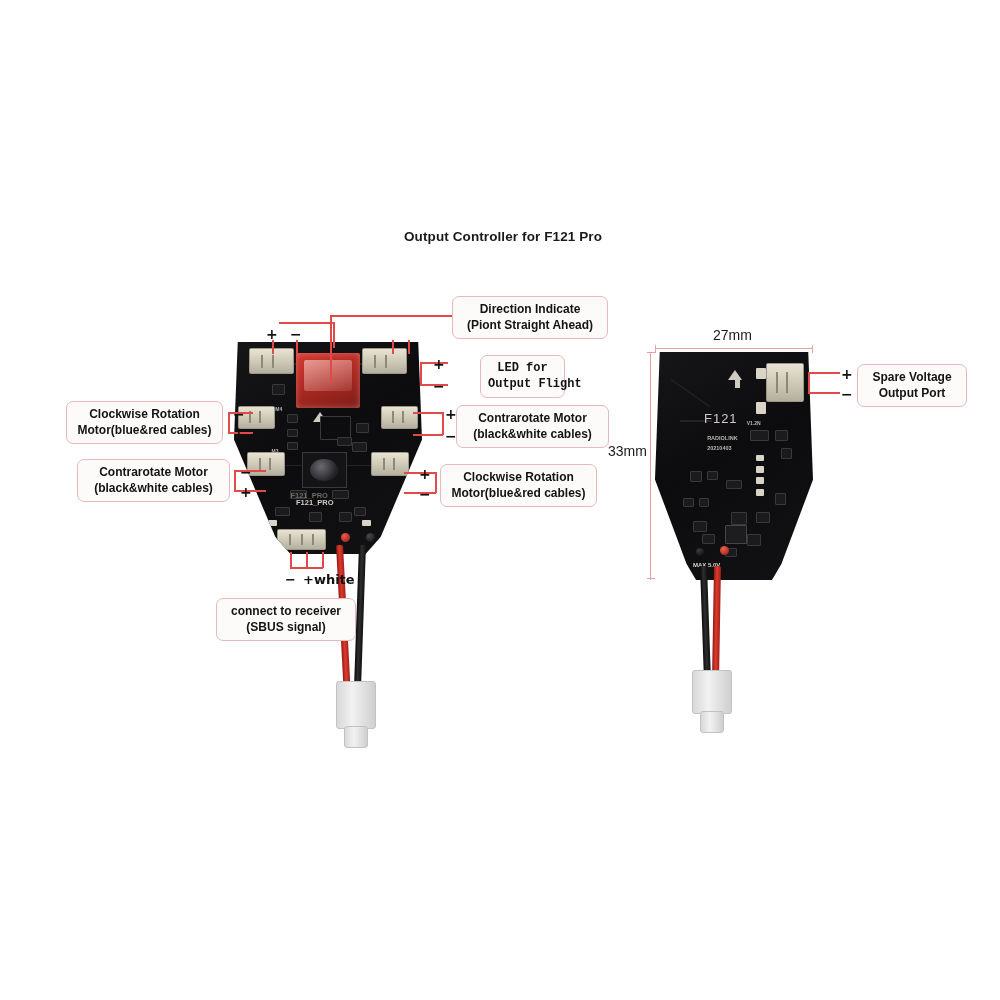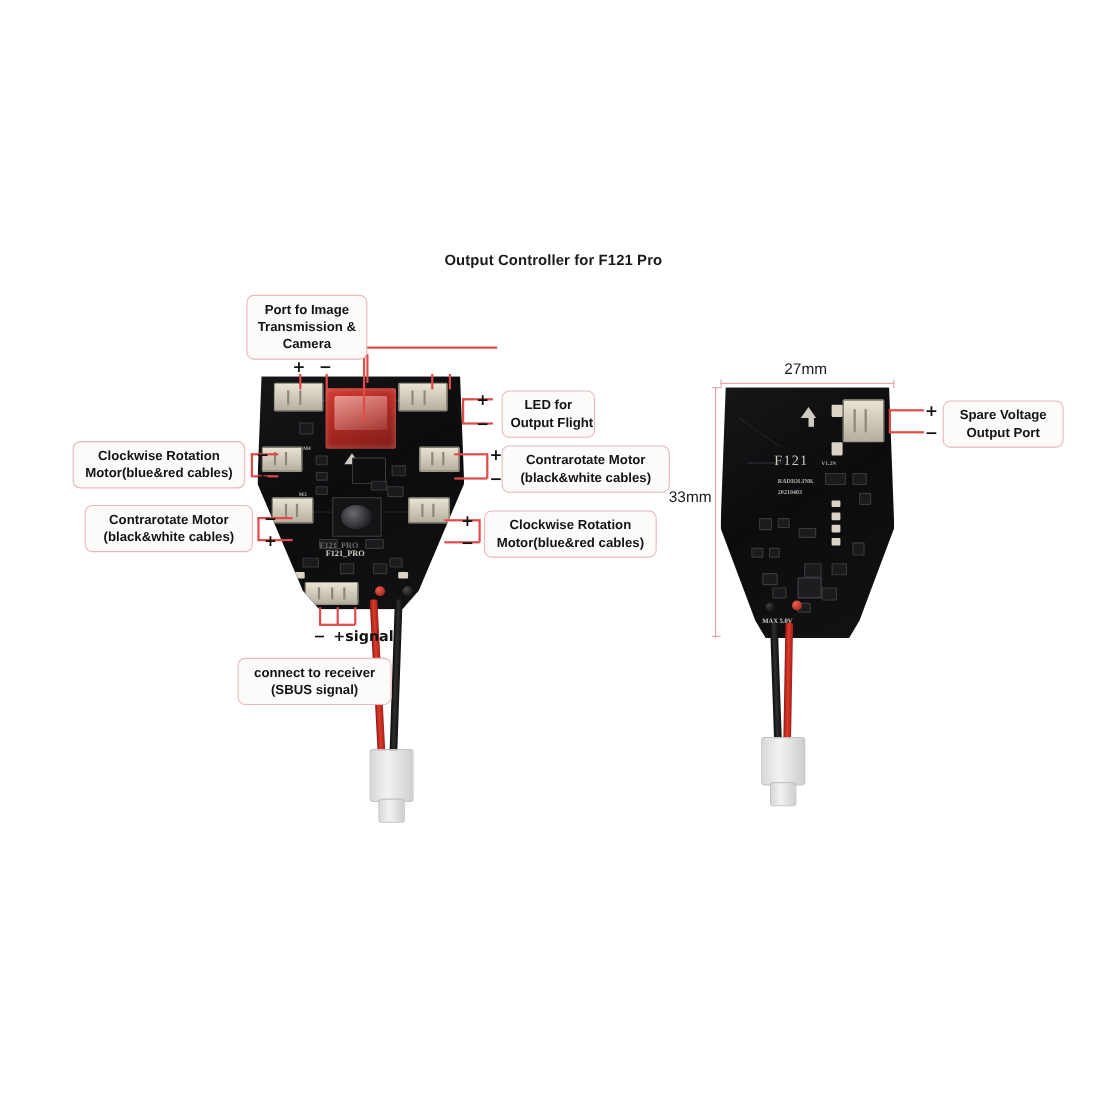--- a/index.html
+++ b/index.html
@@ -122,21 +122,21 @@
     background: radial-gradient(circle at 40% 35%, #6a6a70, #232327 70%);
     border-radius: 50%;
   }
   .arrow-up {
     position: absolute;
     width: 0; height: 0;
   }
   .silk {
     position: absolute;
     color: #b9b5ad;
-    font-family: Liberation Serif, serif;
+    font-family: Liberation Sans, sans-serif;
     white-space: nowrap;
     font-weight: bold;
   }
   .silk.big { color: #cfcbc3; }
 
   
   .wire { position: absolute; border-radius: 2px; }
   .wire.red { background: linear-gradient(90deg,#8d1a16,#e03a2c 45%,#a32019); }
   .wire.black { background: linear-gradient(90deg,#0a0a0a,#2e2e2e 45%,#111); }
   .plug {
@@ -350,40 +350,39 @@
   <div class="pm" style="left:445px; top:408px;">+</div>
   <div class="pm" style="left:445px; top:430px;">−</div>
 
   <div class="pm" style="left:419px; top:468px;">+</div>
   <div class="pm" style="left:419px; top:488px;">−</div>
 
   <div class="pm" style="left:841px; top:368px;">+</div>
   <div class="pm" style="left:841px; top:388px;">−</div>
 
   <div class="siglabel" style="left:285px; top:572px;">−</div>
-  <div class="siglabel" style="left:303px; top:572px;">+signal</div>
+  <div class="siglabel" style="left:303px; top:572px;">+white</div>
 
   <div class="dim" style="left:713px; top:327px;">27mm</div>
   <div class="dimline h" style="left:655px; top:348px; width:158px;"></div>
   <div class="dimtick" style="left:655px; top:345px;"></div>
   <div class="dimtick" style="left:812px; top:345px;"></div>
 
   <div class="dim" style="left:608px; top:443px;">33mm</div>
   <div class="dimline v" style="left:650px; top:352px; height:228px;"></div>
   <div class="dimtick hz" style="left:647px; top:352px;"></div>
   <div class="dimtick hz" style="left:647px; top:578px;"></div>
 
-  <div class="callout" style="left:224px; top:268px; width:110px;">
-    <span class="ln">Port fo Image</span>
-    <span class="ln">Transmission &amp;</span>
-    <span class="ln">Camera</span>
-  </div>
-
-
-  <div class="callout" style="left:456px; top:355px; width:85px;">
+
+  <div class="callout" style="left:452px; top:296px; width:156px;">
+    <span class="ln">Direction Indicate</span>
+    <span class="ln">(Piont Straight Ahead)</span>
+  </div>
+
+  <div class="callout" style="left:480px; top:355px; width:85px;font-family:Liberation Mono, monospace;">
     <span class="ln">LED for</span>
     <span class="ln">Output Flight</span>
   </div>
 
   <div class="callout" style="left:66px; top:401px; width:157px;">
     <span class="ln">Clockwise Rotation</span>
     <span class="ln">Motor(blue&amp;red cables)</span>
   </div>
 
   <div class="callout" style="left:77px; top:459px; width:153px;">

